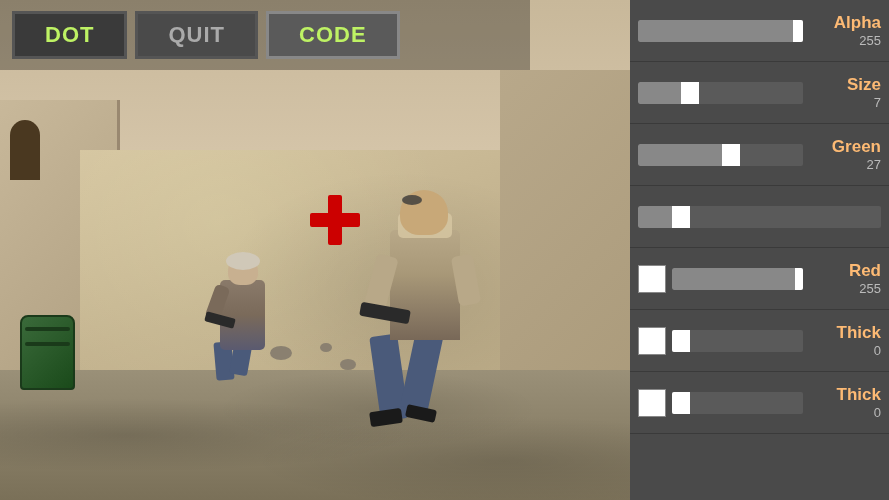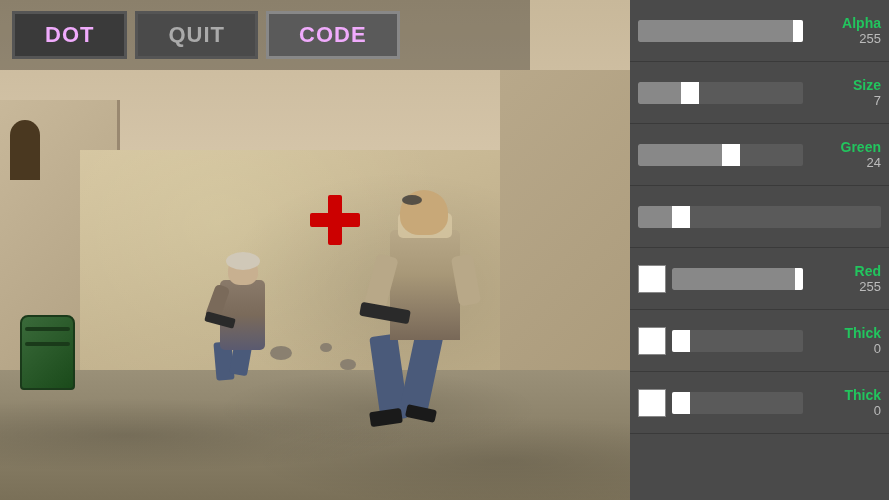--- a/index.html
+++ b/index.html
@@ -383,21 +383,21 @@
       align-items: center;
       gap: 8px;
       padding: 8px 12px;
       background: rgba(0,0,0,0.3);
       z-index: 10;
     }
     .nav-btn {
       padding: 8px 30px;
       font-size: 22px;
       font-weight: bold;
-      color: #f0abfc;
+      color: #bef264;
       background: #3a3a3a;
       border: 3px solid #555;
       cursor: pointer;
       letter-spacing: 1px;
       min-width: 90px;
       text-align: center;
       text-transform: uppercase;
     }
     .nav-btn.active {
       background: #5a5a5a;
@@ -454,22 +454,22 @@
       border-radius: 2px;
     }
 
     .slider-label-block {
       width: 72px;
       flex-shrink: 0;
       text-align: right;
     }
 
     .slider-label {
-      font-size: 14px;
-      color: #22c55e;
+      font-size: 17px;
+      color: #fdba74;
       font-weight: bold;
       display: block;
     }
     .slider-value {
       font-size: 13px;
       color: #bbb;
       display: block;
     }
 
     .color-swatch {
@@ -550,21 +550,21 @@
         <span class="slider-value">7</span>
       </div>
     </div>
     <div class="slider-row">
       <div class="slider-track-container">
         <div class="slider-fill" style="width: 55%;"></div>
         <div class="slider-thumb-box" style="left: 51%;"></div>
       </div>
       <div class="slider-label-block">
         <span class="slider-label">Green</span>
-        <span class="slider-value">24</span>
+        <span class="slider-value">27</span>
       </div>
     </div>
     <div class="slider-row">
       <div class="slider-track-container">
         <div class="slider-fill" style="width: 18%;"></div>
         <div class="slider-thumb-box" style="left: 14%;"></div>
       </div>
     </div>
     <div class="slider-row">
       <div class="color-swatch" style="background: rgb(255, 255, 255);"></div>

